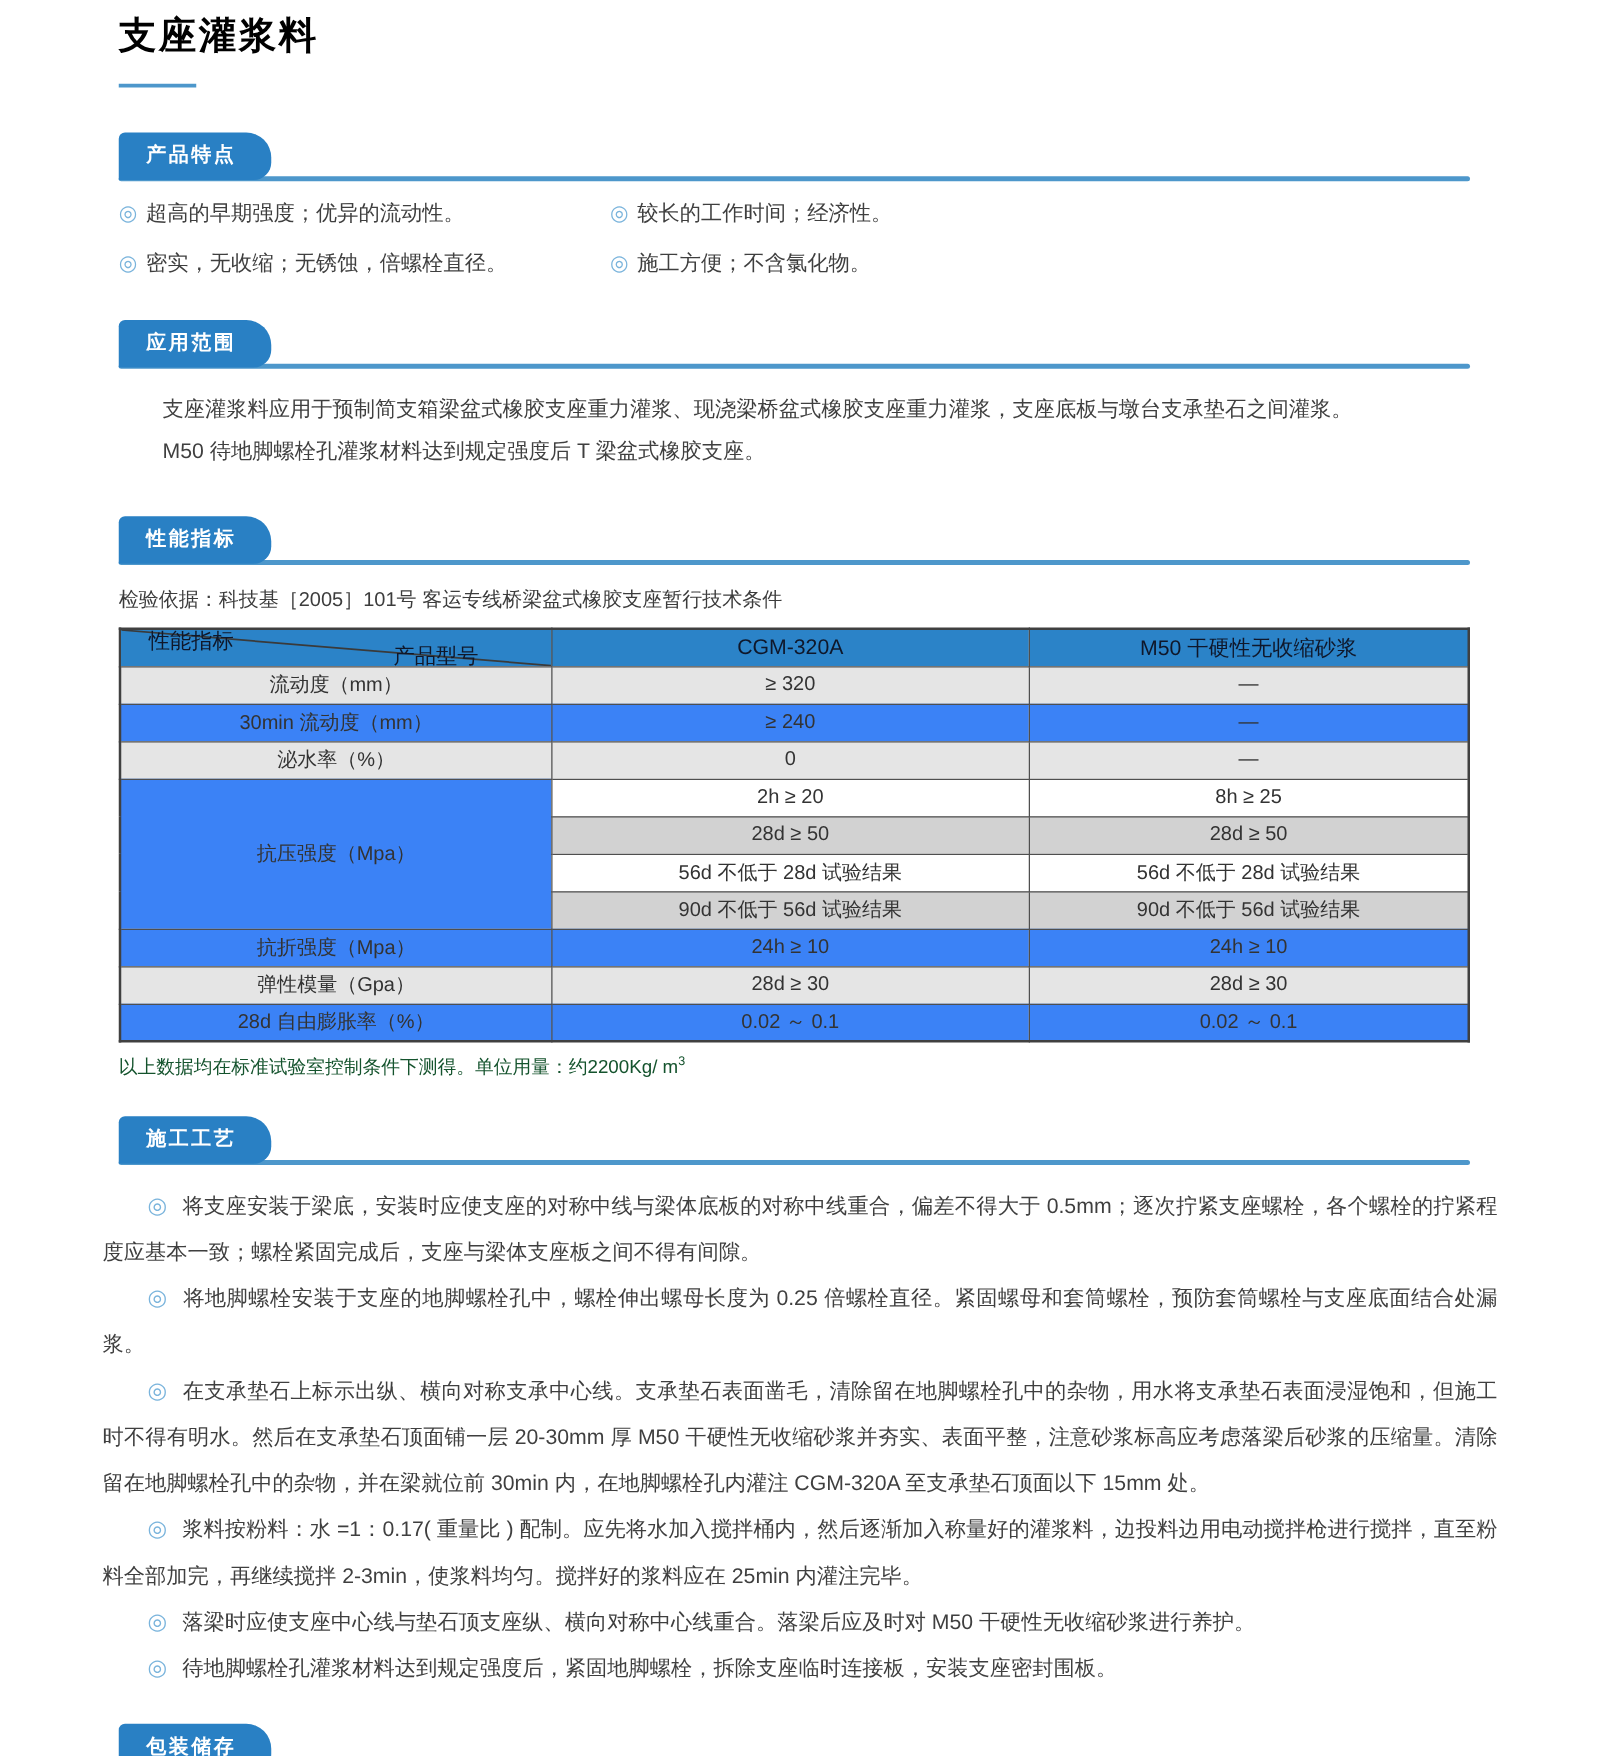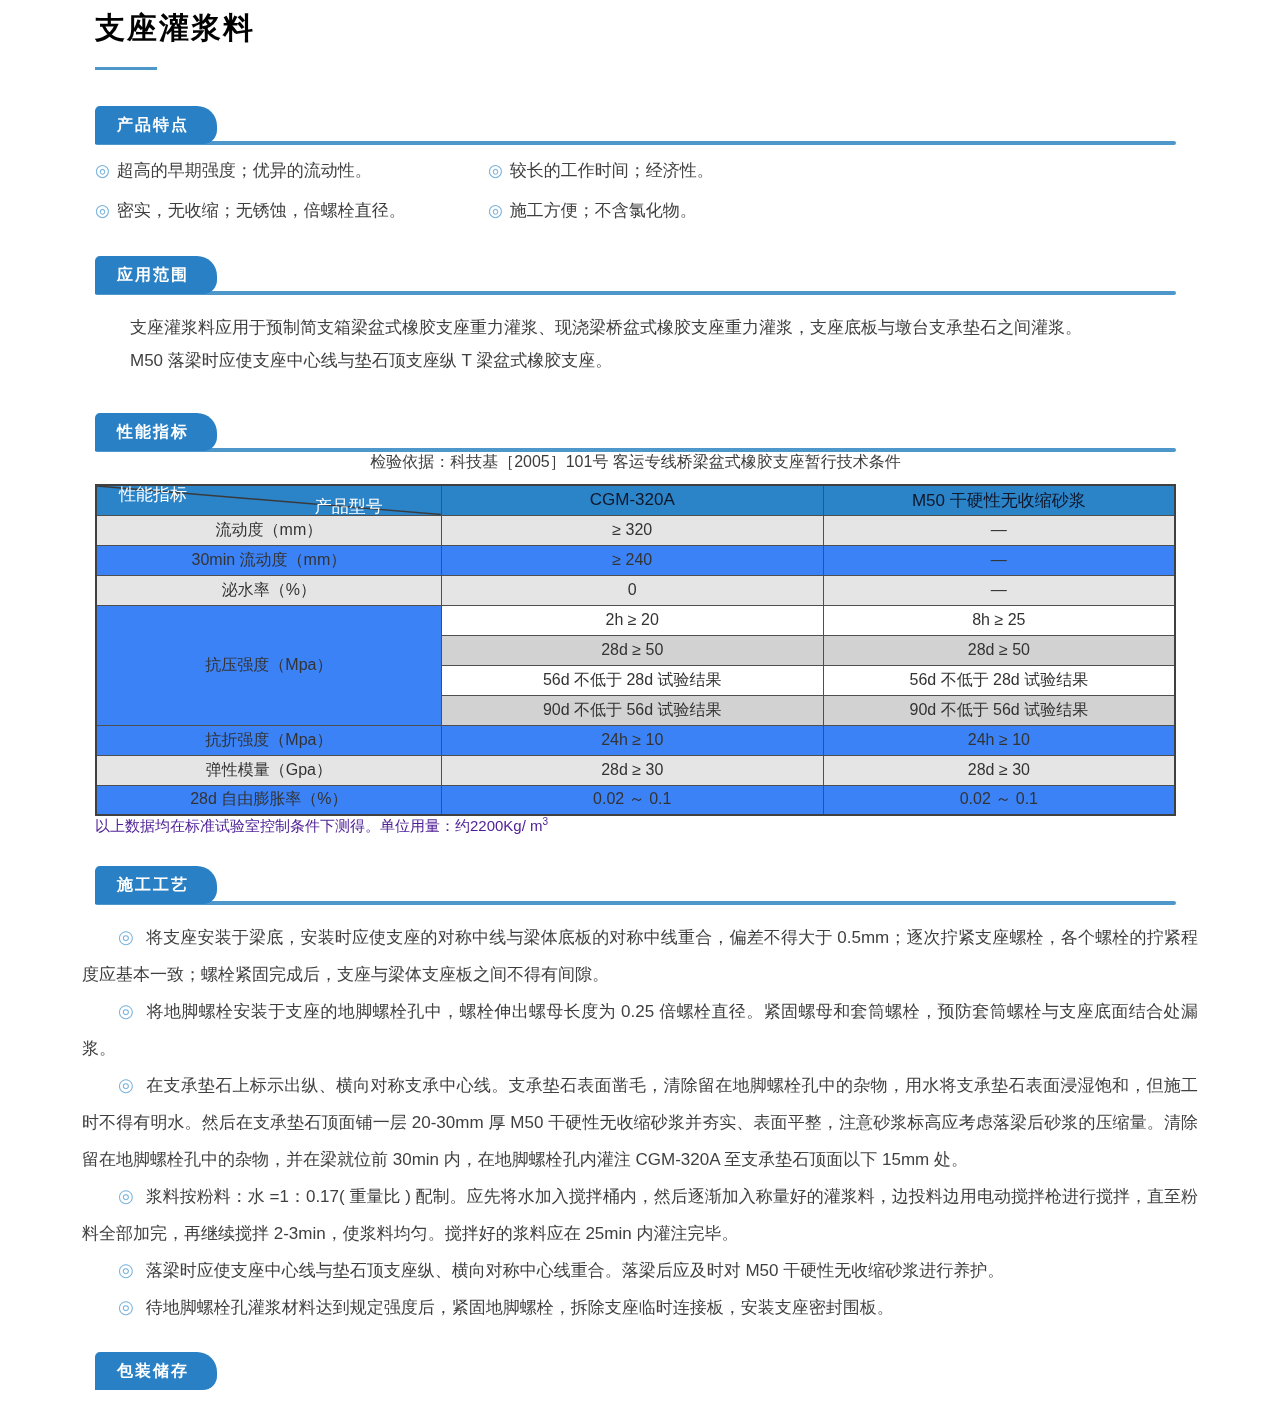--- a/index.html
+++ b/index.html
@@ -65,21 +65,21 @@
     color: #7ab4dc;
     font-size: 17px;
     margin-right: 7px;
   }
   .bullet-icon.lg { font-size: 18px; }
 
   
   .app-paras { margin-top: 16px; padding-left: 35px; font-size: 17px; line-height: 33px; }
 
   
-  .basis-line { text-align: center; font-size: 16px; color: #3c3c3c; }
+  .basis-line { margin-top: 18px; font-size: 16px; color: #3c3c3c; }
   table.perf {
     width: 100%;
     margin-top: 11px;
     border-collapse: collapse;
     table-layout: fixed;
     font-size: 16px;
     color: #333333;
   }
   table.perf td, table.perf th {
     border: 1px solid #4f4f4f;
@@ -87,37 +87,37 @@
     height: 30px;
     padding: 0 4px;
     font-weight: normal;
   }
   table.perf { border: 2px solid #404040; }
   tr.shade td { background: #e5e5e5; }
   tr.plain td { background: #3b82f6; }
   td.rowhead { background: inherit; }
   th.diag {
     background: #2b83c8;
-    color: #ffffff;
+    color: #0f172a;
     height: 64px;
     position: relative;
     padding: 0;
   }
   th.diag svg { position: absolute; inset: 0; width: 100%; height: 100%; }
   .diag-top { position: absolute; top: 9px; right: 58px; font-size: 17px; }
   .diag-bottom { position: absolute; bottom: 9px; left: 22px; font-size: 17px; }
   th.colhead {
     background: #2b83c8;
     color: #0f172a;
     font-size: 17px;
     height: 64px;
     margin-left: 40px;
   }
   td.span-cell { background: #ffffff; font-size: 16px; }
-  .table-note { font-size: 15px; color: #4c1d95; }
+  .table-note { margin-top: 10px; font-size: 15px; color: #14532d; }
   .table-note sup { font-size: 10px; }
 
   
   .proc-paras { margin-top: 14px; font-size: 17px; line-height: 37px; }
   .proc-paras p {
     text-align: justify;
     text-indent: 36px;
     color: #3f3f3f;
   }
 
@@ -148,21 +148,21 @@
   </div>
 </div>
 
 <div class="content mt-section-2">
   <div class="section-head">
     <div class="section-badge">应用范围</div>
     <div class="section-rule"></div>
   </div>
   <div class="app-paras">
     <p>支座灌浆料应用于预制简支箱梁盆式橡胶支座重力灌浆、现浇梁桥盆式橡胶支座重力灌浆，支座底板与墩台支承垫石之间灌浆。</p>
-    <p>M50 落梁时应使支座中心线与垫石顶支座纵 T 梁盆式橡胶支座。</p>
+    <p>M50 待地脚螺栓孔灌浆材料达到规定强度后 T 梁盆式橡胶支座。</p>
   </div>
 </div>
 
 <div class="content mt-section-3">
   <div class="section-head">
     <div class="section-badge">性能指标</div>
     <div class="section-rule"></div>
   </div>
   <div class="basis-line">检验依据：科技基［2005］101号 客运专线桥梁盆式橡胶支座暂行技术条件</div>
 

